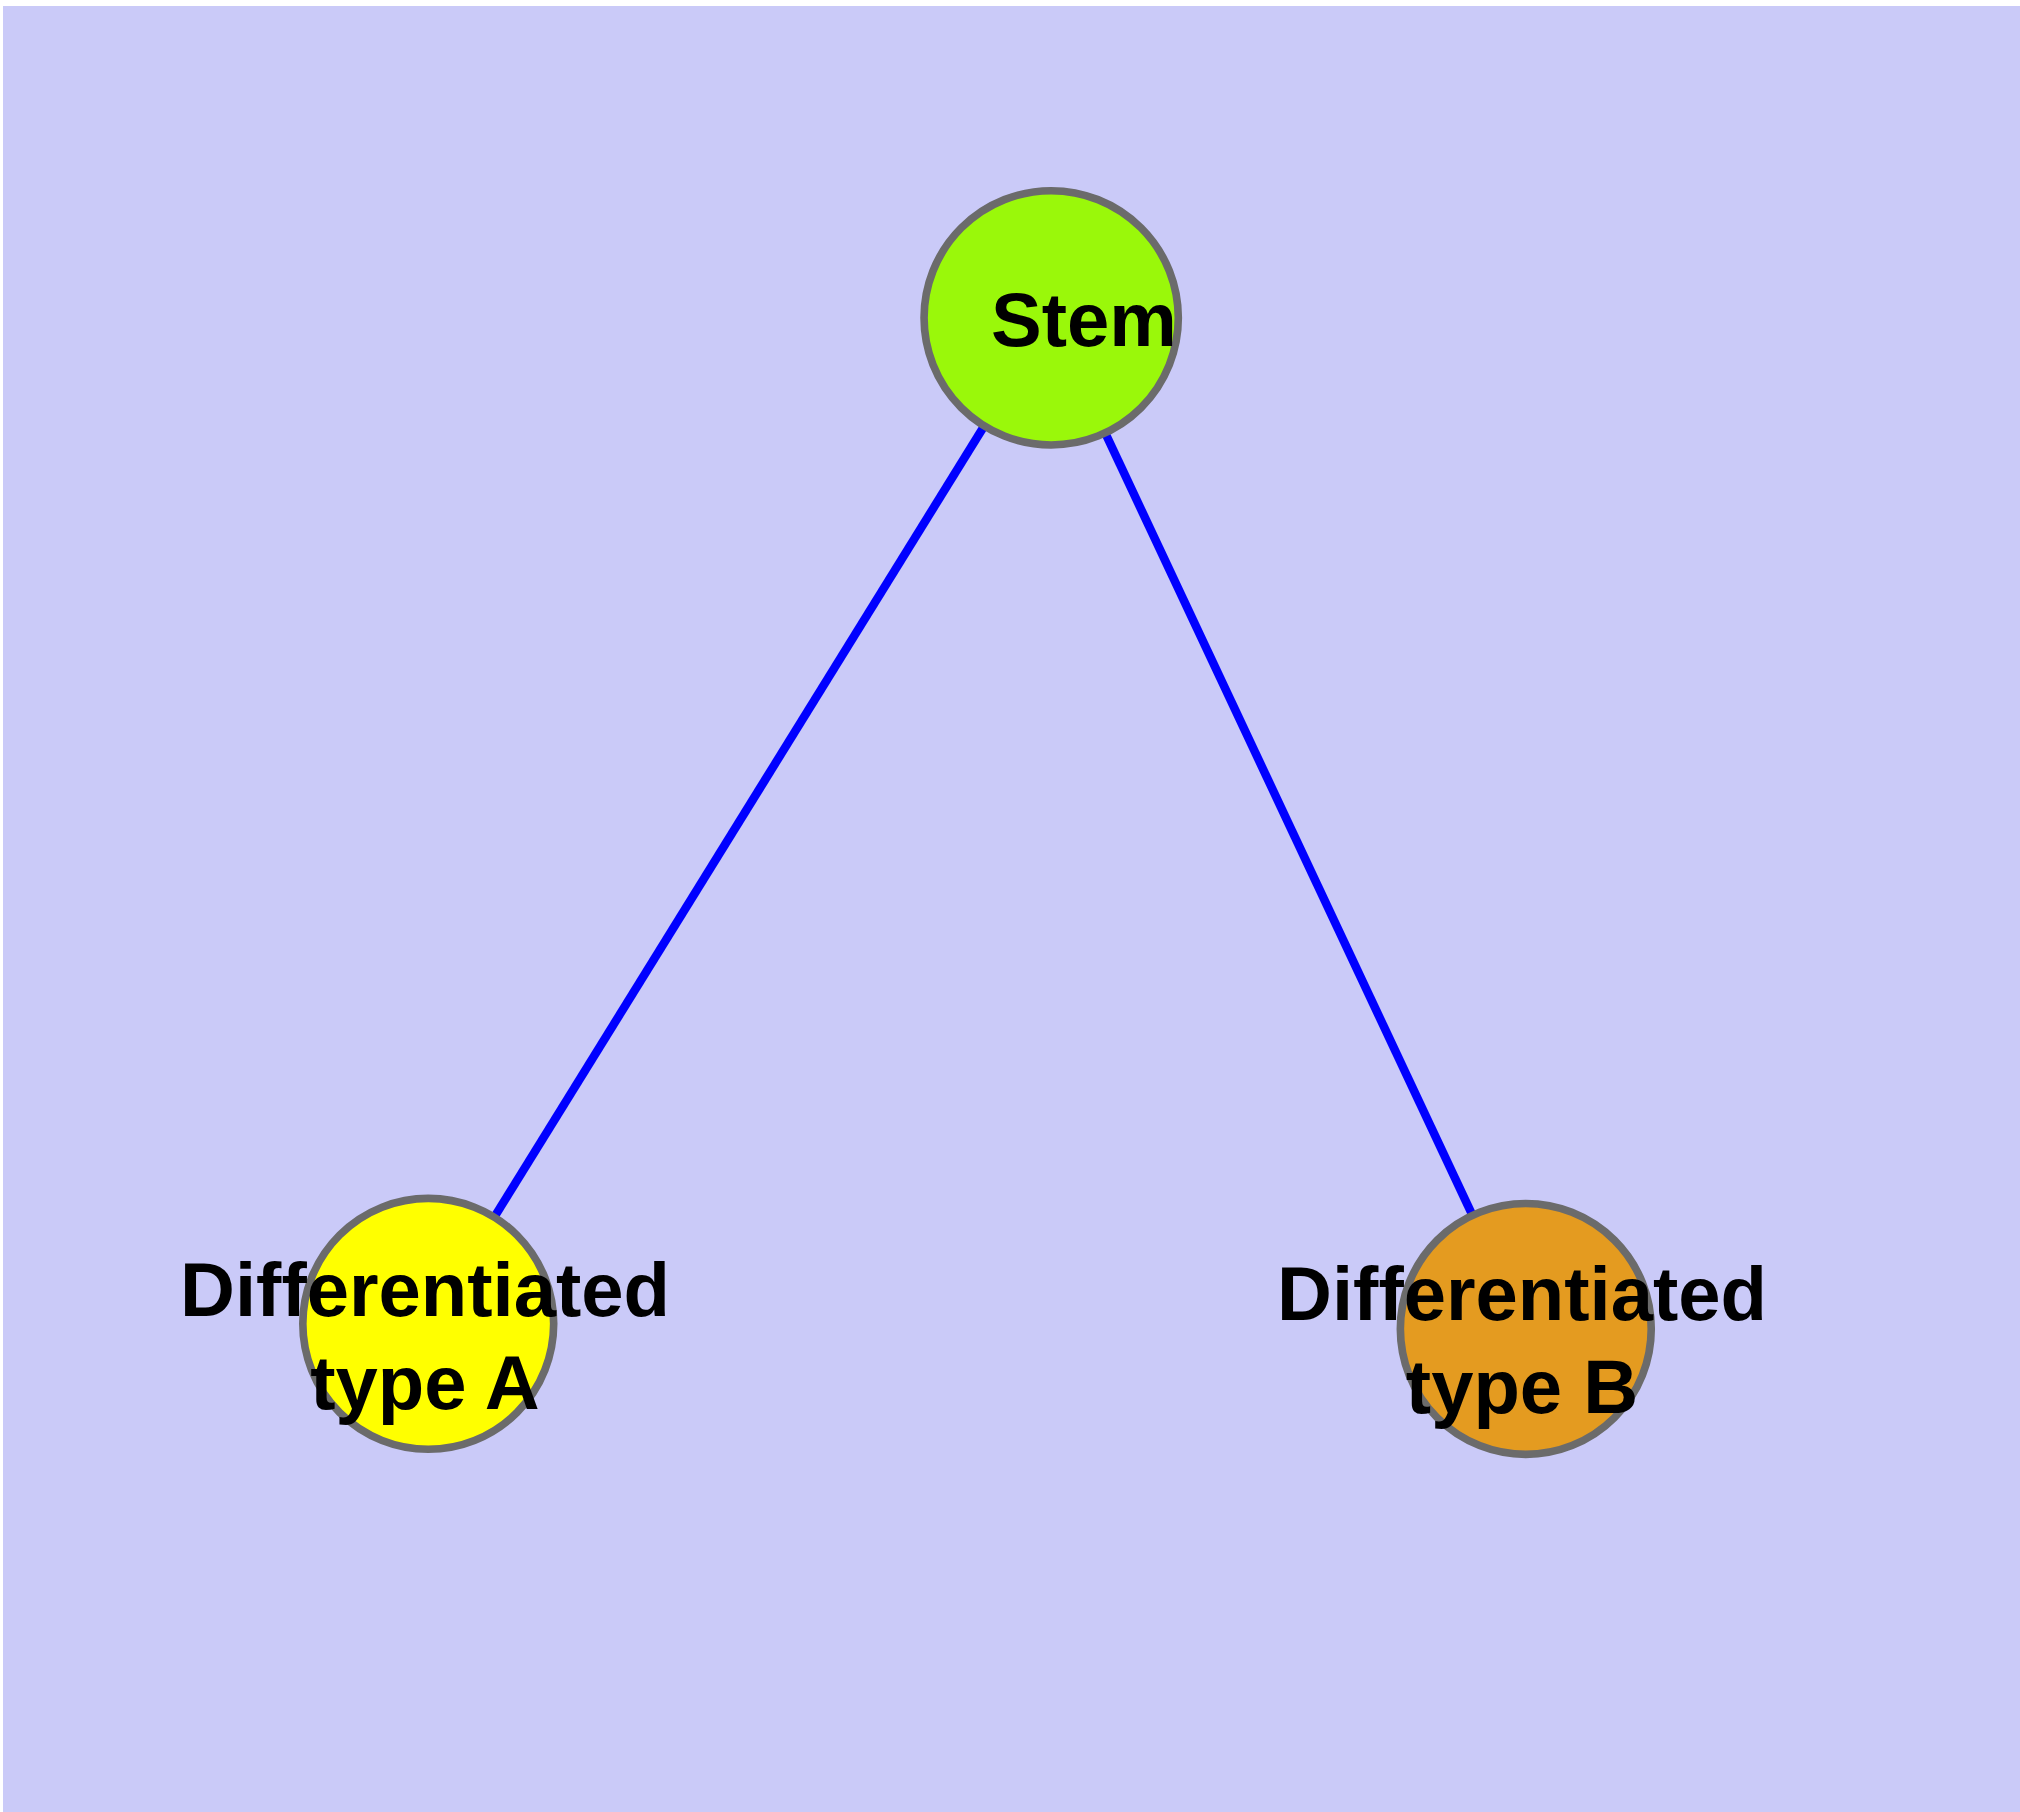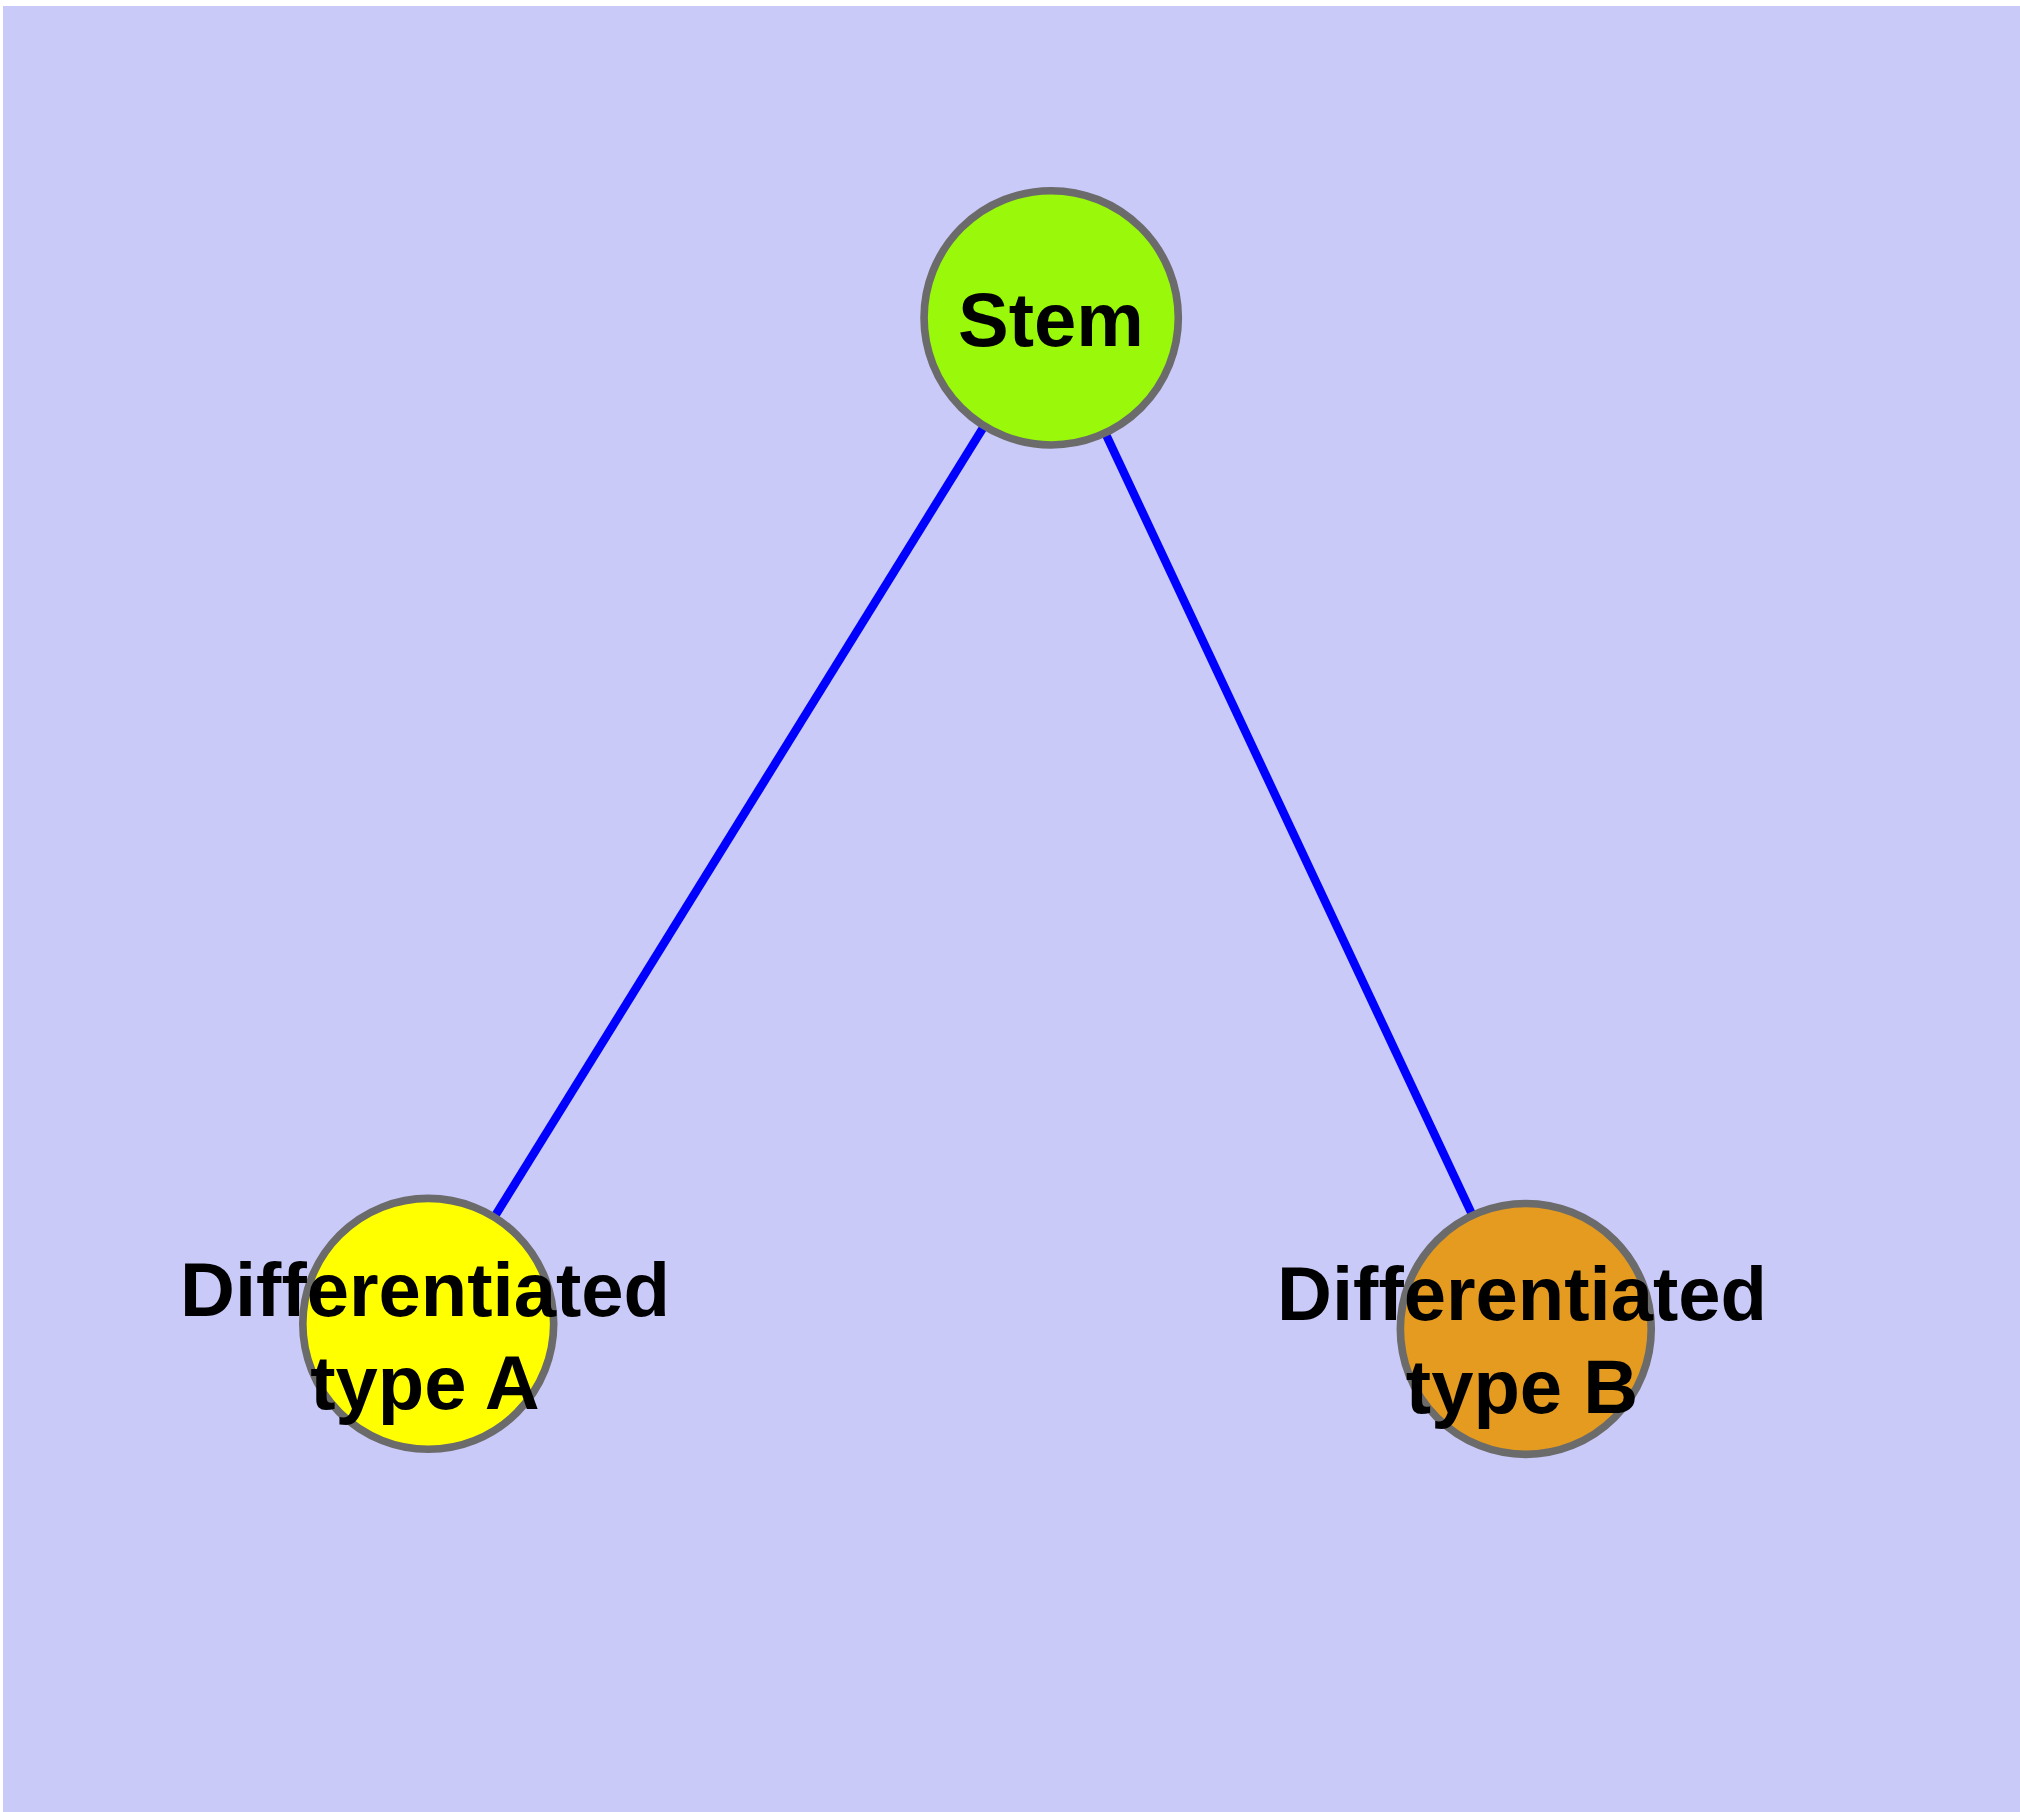--- a/index.html
+++ b/index.html
@@ -52,21 +52,21 @@
   <svg class="graph" viewBox="0 0 2384 2138">
 
     <line x1="1240" y1="375" x2="505" y2="1562" stroke-width="10" stroke="#0000FF"></line>
     <line x1="1240" y1="375" x2="1800" y2="1568" stroke-width="10" stroke="#0000FF"></line>
 
     <circle cx="1240" cy="375" r="150" stroke-width="9" fill="#9AF80A" stroke="#6B6B6B"></circle>
     <circle cx="505" cy="1562" r="148" stroke-width="9" fill="#FFFF00" stroke="#6B6B6B"></circle>
     <circle cx="1800" cy="1568" r="148" stroke-width="9" fill="#E49B20" stroke="#6B6B6B"></circle>
   </svg>
 
-  <div class="node-label" style="left:1051px; top:320px;">Stem</div>
+  <div class="node-label" style="left:1084px; top:320px;">Stem</div>
 
   <div class="node-label" style="left:425px; top:1337px;">Differentiated
 type A</div>
 
   <div class="node-label" style="left:1522px; top:1341px;">Differentiated
 type B</div>
 
 </div>
 
 

